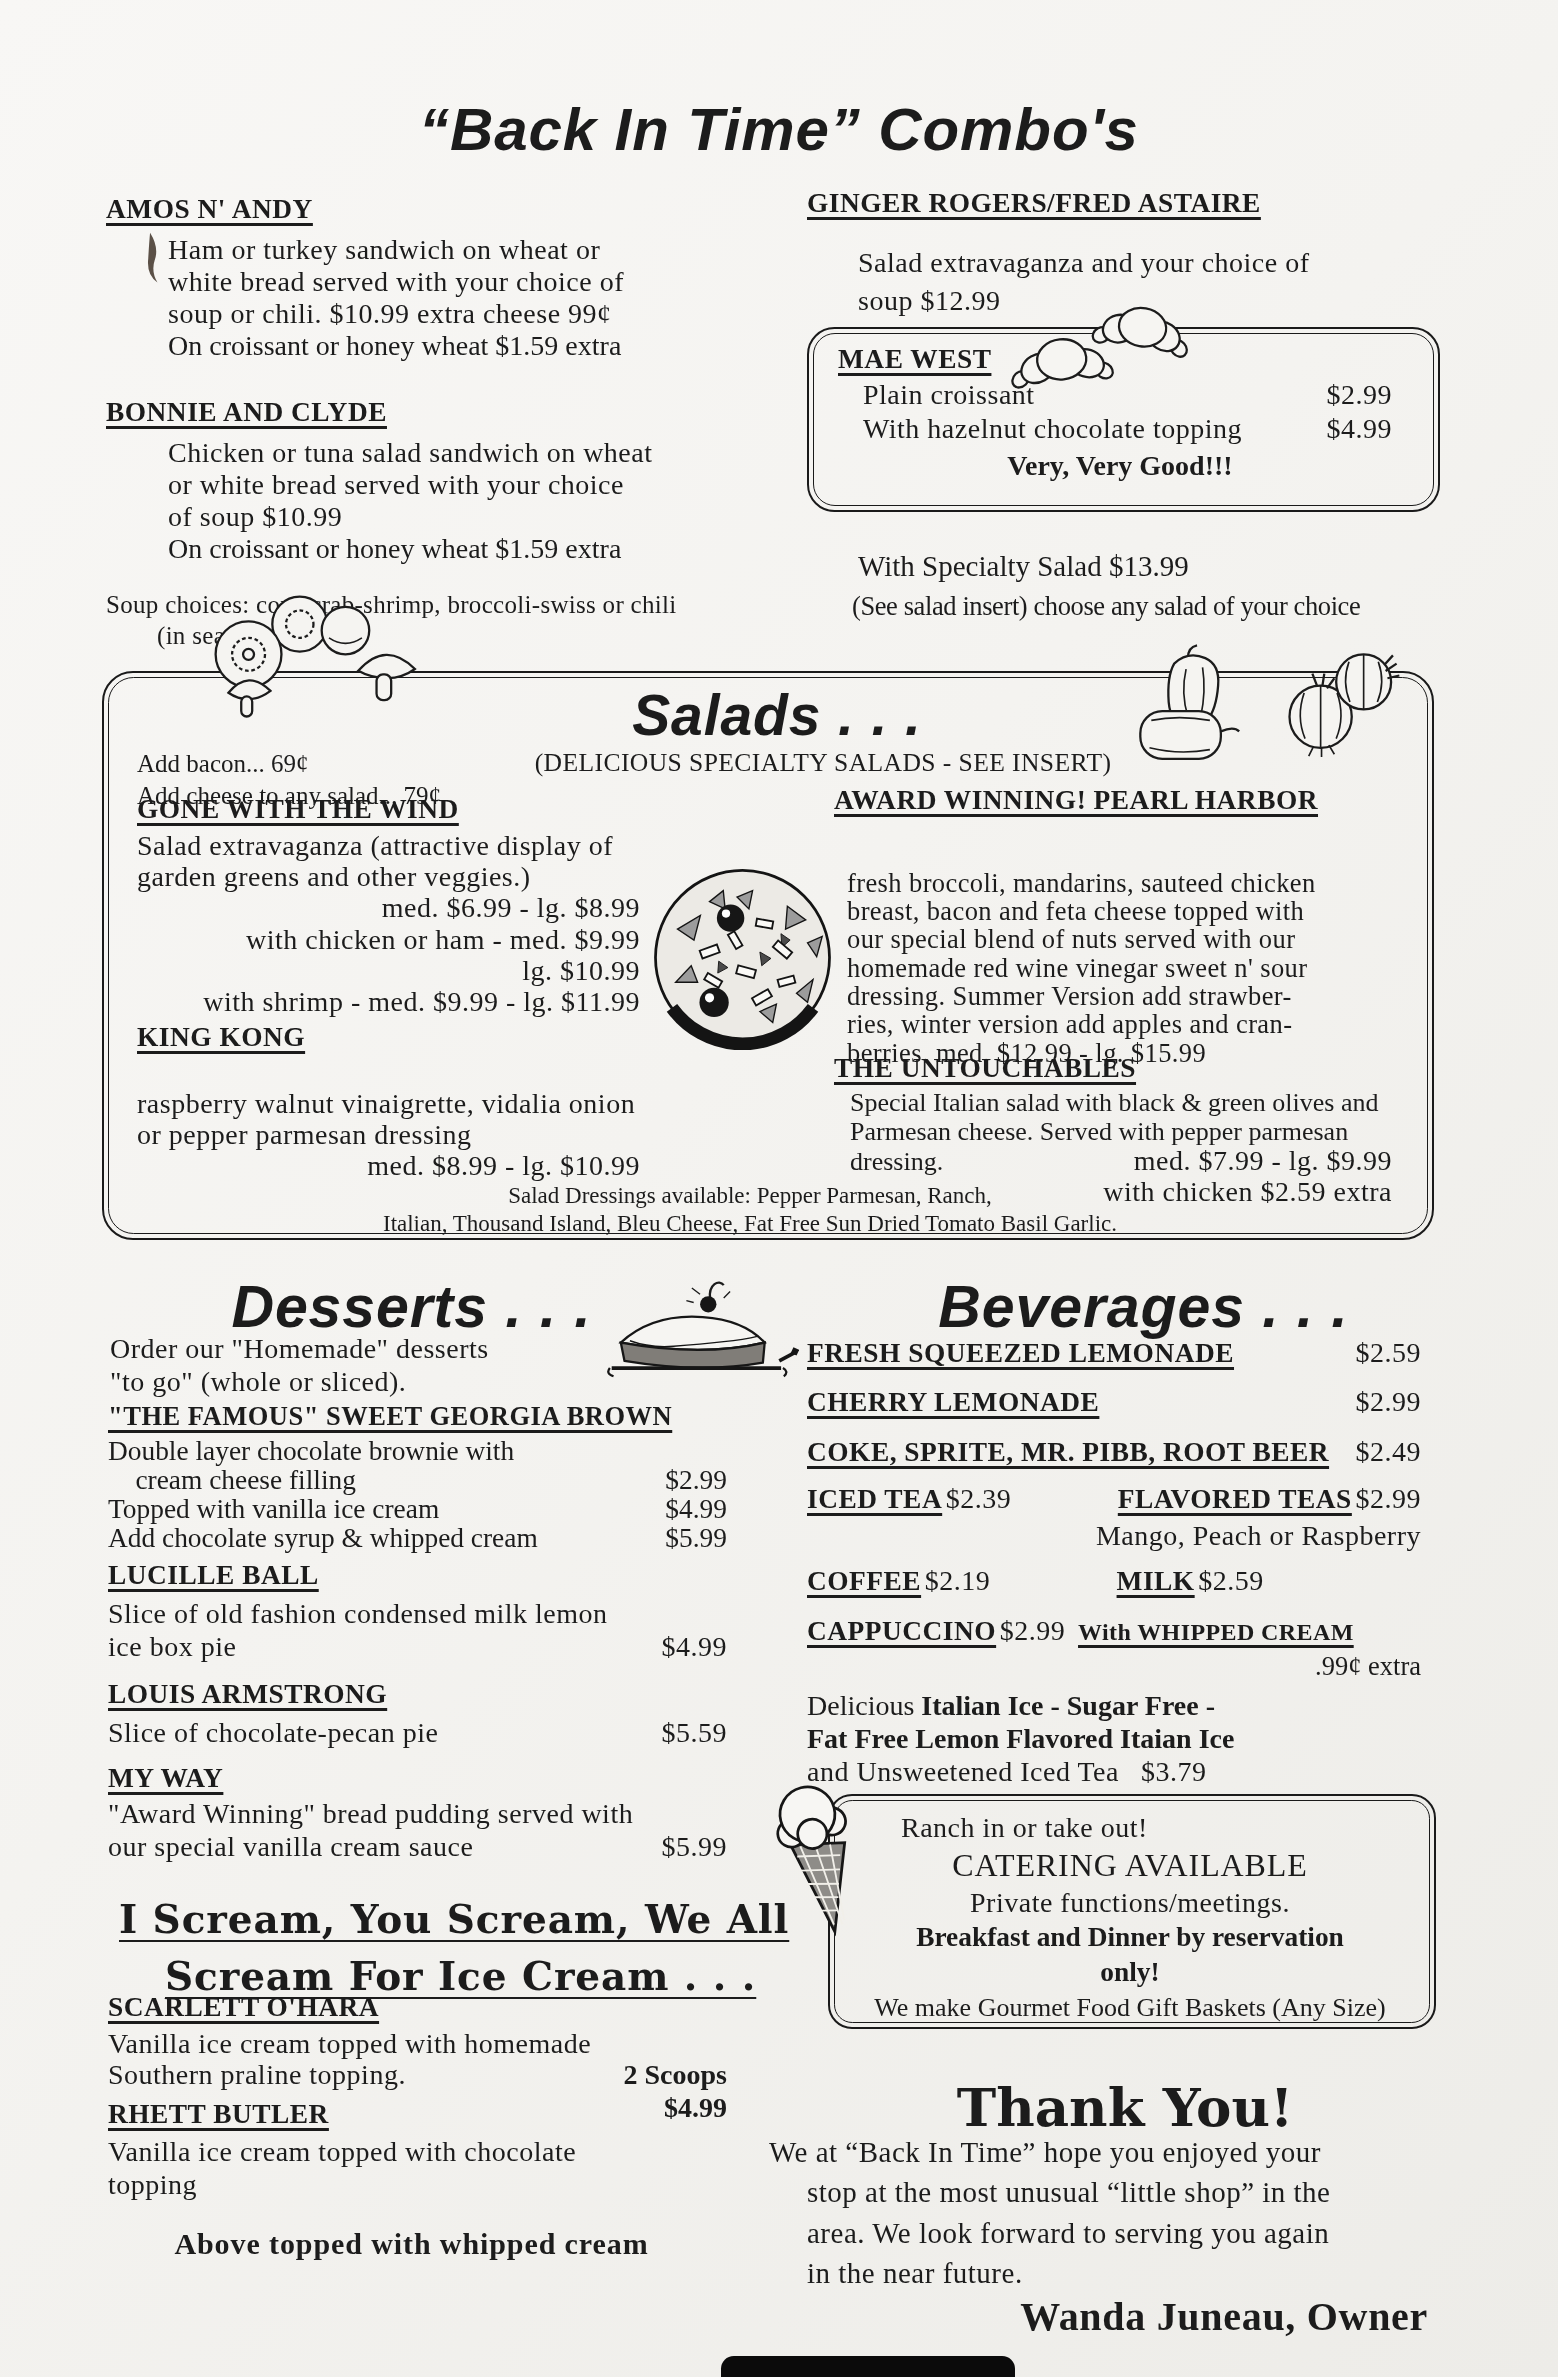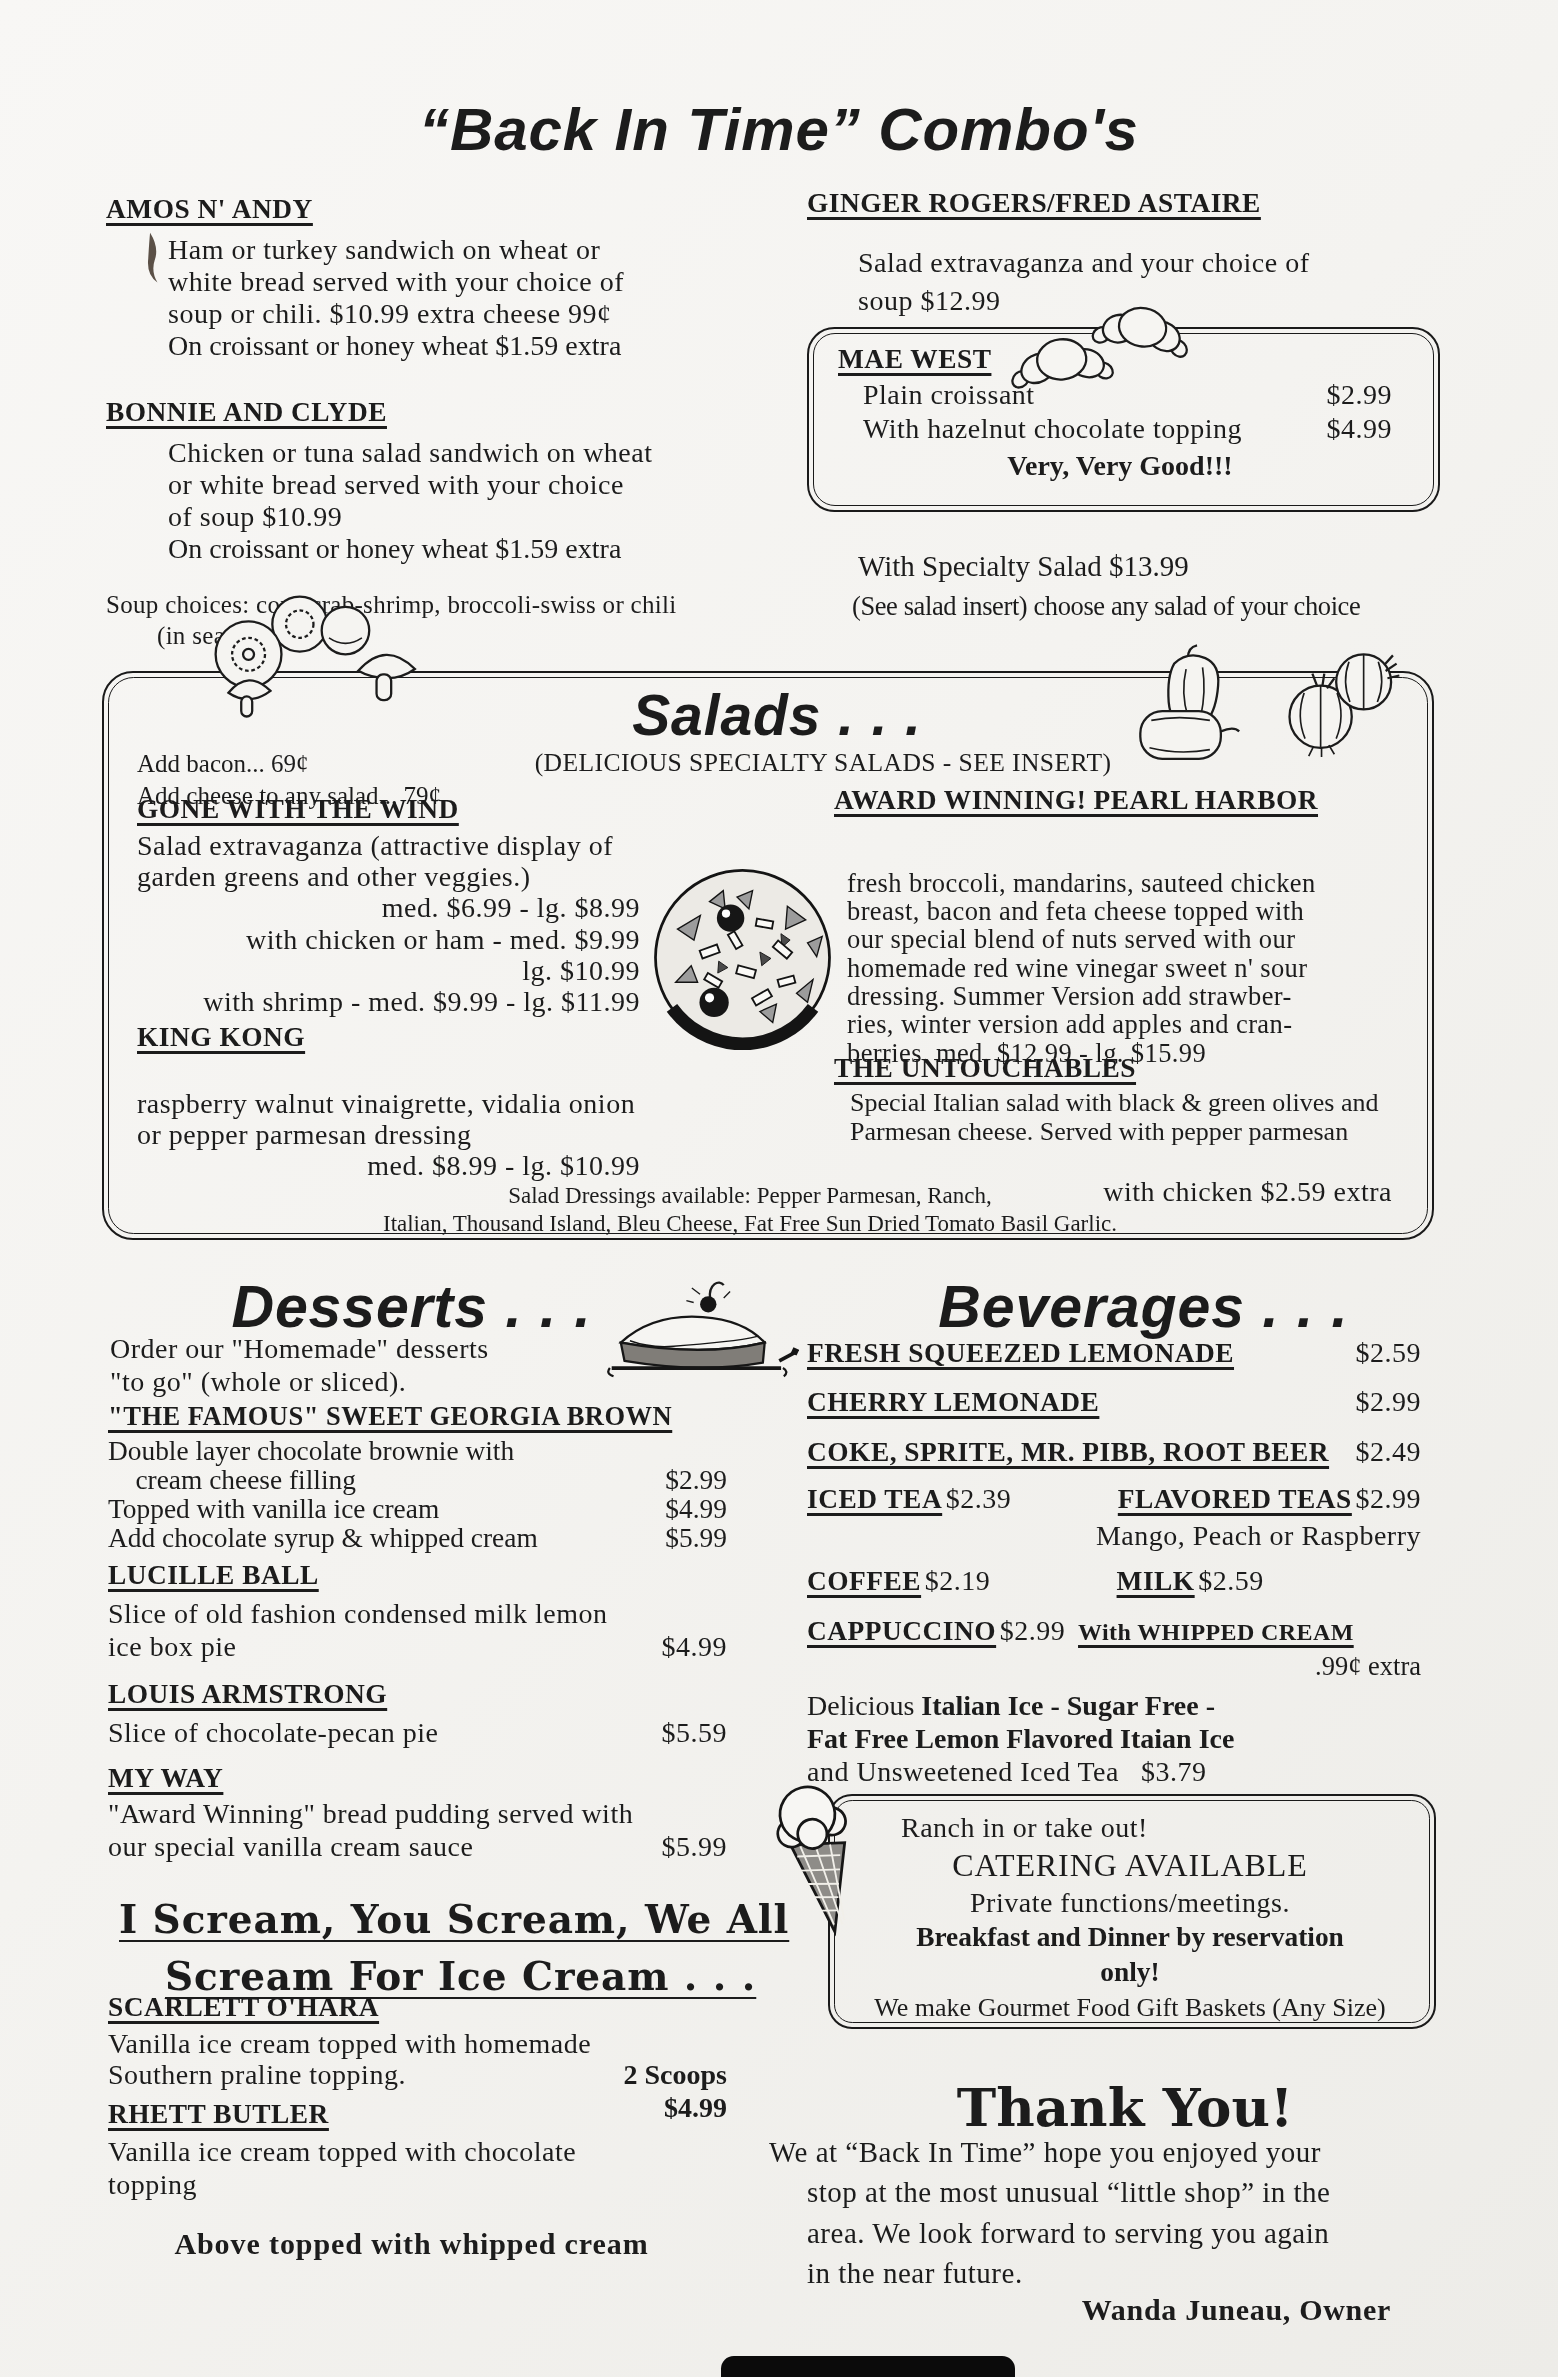--- a/index.html
+++ b/index.html
@@ -183,20 +183,24 @@
   <div class="abs it nw" style="left:847px;top:876px;font-size:26.5px;letter-spacing:0.4px">breast, bacon and feta cheese topped with</div>
   <div class="abs it nw" style="left:847px;top:904px;font-size:26.5px;letter-spacing:0.4px">our special blend of nuts served with our</div>
   <div class="abs it nw" style="left:847px;top:933px;font-size:26.5px;letter-spacing:0.4px">homemade red wine vinegar sweet n' sour</div>
   <div class="abs it nw" style="left:847px;top:961px;font-size:26.5px;letter-spacing:0.4px">dressing. Summer Version add strawber-</div>
   <div class="abs it nw" style="left:847px;top:989px;font-size:26.5px;letter-spacing:0.4px">ries, winter version add apples and cran-</div>
   <div class="abs it nw" style="left:847px;top:1018px;font-size:26.5px;letter-spacing:0.4px">berries. med. $12.99 - lg. $15.99</div>
 
   <div class="abs h u nw" style="left:834px;top:1053px">THE UNTOUCHABLES</div>
   <div class="abs nw" style="left:850px;top:1088px;font-size:26px">Special Italian salad with black &amp; green olives and</div>
   <div class="abs nw" style="left:850px;top:1117px;font-size:26px">Parmesan cheese.  Served with pepper parmesan</div>
+  <div class="abs row" style="left:850px;top:1145px;width:542px">
+    <span class="nw" style="font-size:26px">dressing.</span>
+    <span class="txt nw">med. $7.99 - lg. $9.99</span>
+  </div>
   <div class="abs txt rt nw" style="left:850px;top:1176px;width:542px">with chicken $2.59 extra</div>
 
   <div class="abs ctr nw" style="left:183px;top:1183px;width:1134px;font-size:23px">Salad Dressings available:  Pepper Parmesan, Ranch,</div>
   <div class="abs ctr nw" style="left:183px;top:1211px;width:1134px;font-size:23px">Italian, Thousand Island, Bleu Cheese, Fat Free Sun Dried Tomato Basil Garlic.</div>
 
   <div class="abs bigt ctr nw" style="left:137px;top:1273px;width:549px;font-size:59px">Desserts . . .</div>
 
   <svg class="abs" style="left:602px;top:1277px" width="197" height="102" viewBox="0 0 215 112">
     <path d="M118,24 C116,8 128,2 133,9" fill="none" stroke="#1c1c1c" stroke-width="2.5"></path>
     <path d="M98,12 l9,7 M140,16 l-7,7 M92,26 l8,2" stroke="#1c1c1c" stroke-width="1.5"></path>
@@ -334,18 +338,18 @@
           <circle cx="60" cy="58" r="16"></circle>
       </g>
     </g>
   </svg>
 
   <div class="abs it b ctr nw" style="left:869px;top:2056px;width:512px;font-size:53px;font-family:'DejaVu Serif',serif">Thank You!</div>
   <div class="abs nw" style="left:769px;top:2136px;font-size:29px;letter-spacing:0.5px">We at “Back In Time” hope you enjoyed your</div>
   <div class="abs nw" style="left:807px;top:2176px;font-size:29px;letter-spacing:0.5px">stop at the most unusual “little shop” in the</div>
   <div class="abs nw" style="left:807px;top:2217px;font-size:29px;letter-spacing:0.5px">area. We look forward to serving you again</div>
   <div class="abs nw" style="left:807px;top:2257px;font-size:29px;letter-spacing:0.5px">in the near future.</div>
-  <div class="abs b rt nw" style="left:777px;top:2293px;width:614px;padding-right:11px;font-size:30px;letter-spacing:0.7px">Wanda Juneau, Owner</div>
+  <div class="abs b rt nw" style="left:814px;top:2293px;width:614px;padding-right:11px;font-size:40px;letter-spacing:0.7px">Wanda Juneau, Owner</div>
 
   <div class="abs" style="left:721px;top:2356px;width:294px;height:22px;background:#0b0b0b;border-radius:12.8px 12.8px 0 0"></div>
 
 </div>
 
 
 </body></html>

